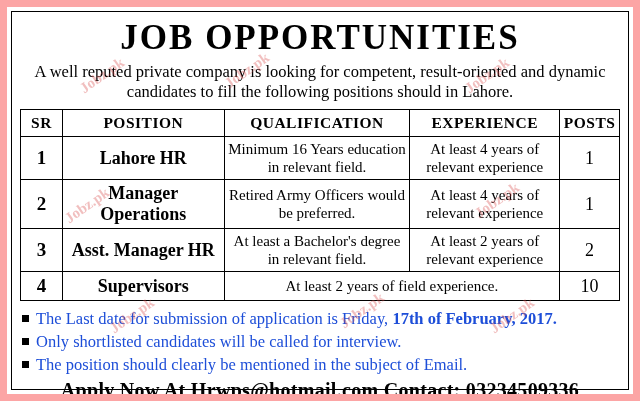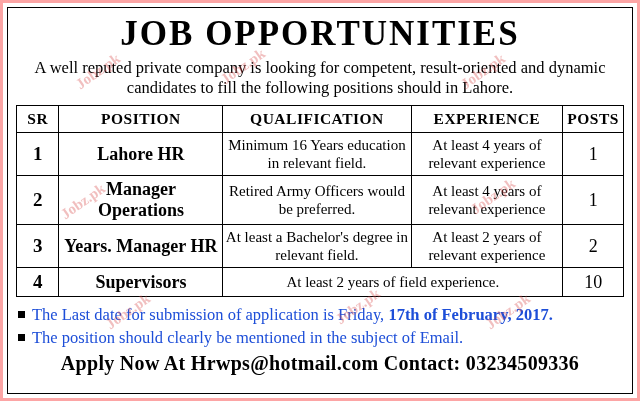--- a/index.html
+++ b/index.html
@@ -9,21 +9,21 @@
   }
   body {
     font-family: "Liberation Serif", serif;
   }
   .ad {
     position: relative;
     width: 640px;
     height: 401px;
     box-sizing: border-box;
     background: #ffffff;
-    border: 3px solid #fca5a5;
+    border: 7px solid #fca5a5;
     overflow: hidden;
   }
   .inner {
     position: absolute;
     left: 4px;
     top: 4px;
     right: 4px;
     bottom: 4px;
     border: 1px solid #000000;
     box-sizing: border-box;
@@ -166,37 +166,40 @@
         </tr>
         <tr>
           <td class="sr">2</td>
           <td class="pos">Manager Operations</td>
           <td class="qual">Retired Army Officers would be preferred.</td>
           <td class="exp">At least 4 years of relevant experience</td>
           <td class="posts">1</td>
         </tr>
         <tr>
           <td class="sr">3</td>
-          <td class="pos">Years. Manager HR</td>
+          <td class="pos">Asst. Manager HR</td>
           <td class="qual">At least a Bachelor's degree in relevant field.</td>
           <td class="exp">At least 2 years of relevant experience</td>
           <td class="posts">2</td>
         </tr>
         <tr>
           <td class="sr">4</td>
           <td class="pos">Supervisors</td>
           <td class="qual" colspan="2">At least 2 years of field experience.</td>
           <td class="posts">10</td>
         </tr>
       </tbody>
     </table>
 
     <ul class="bullets">
       <li>
         <span class="sq"></span><span>The Last date for submission of application is Friday, </span><b>17th of February, 2017.</b>
+      </li>
+      <li>
+        <span class="sq"></span><span>Only shortlisted candidates will be called for interview.</span>
       </li>
       <li>
         <span class="sq"></span><span>The position should clearly be mentioned in the subject of Email.</span>
       </li>
     </ul>
 
     <div class="footer">Apply Now At Hrwps@hotmail.com Contact: 03234509336</div>
   </div>
 
   <div class="wm" style="left:70px; top:60px;">Jobz.pk</div>

